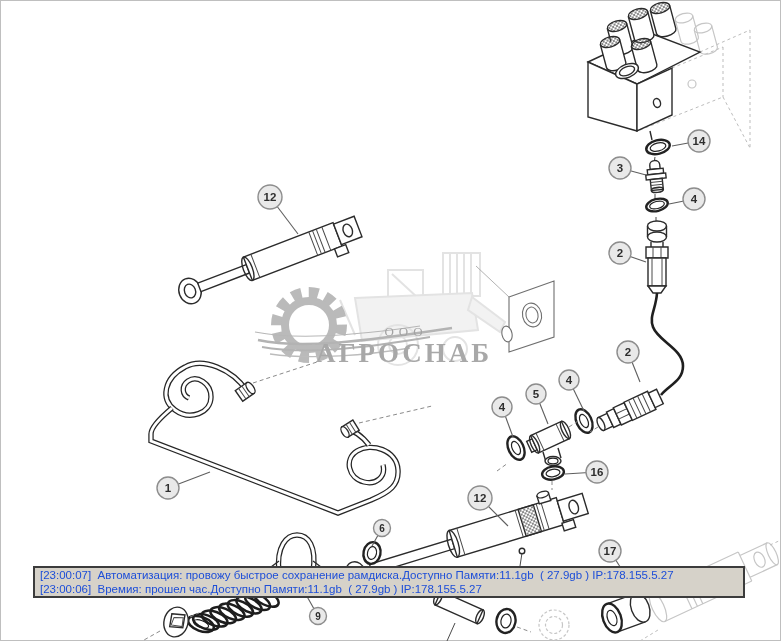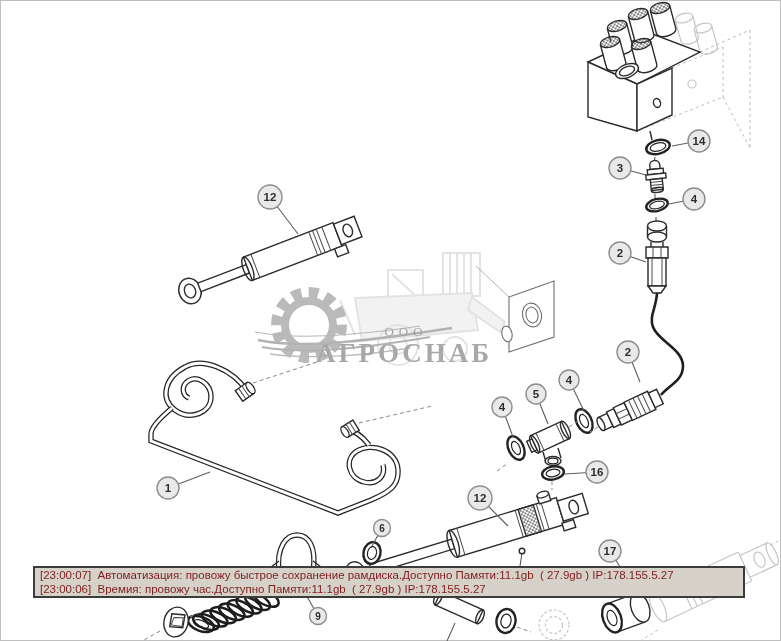--- a/index.html
+++ b/index.html
@@ -30,21 +30,21 @@
 
   
   .wm-small{font-family:"Liberation Serif",serif;font-size:13px;letter-spacing:5px;
             fill:#a2a2a2;text-anchor:middle;}
   .wm-big{font-family:"Liberation Serif",serif;font-size:27px;font-weight:bold;letter-spacing:3px;
           fill:#a8a8a8;text-anchor:middle;}
 
   
   #statusbar{position:absolute;left:33px;top:566px;width:712px;height:32px;z-index:5;
              background:#d6d2c9;border:2px solid #3c3c3c;box-sizing:border-box;
-             padding:1px 0 0 5px;color:#7f1d1d;}
+             padding:1px 0 0 5px;color:#1d4ed8;}
   .sline{white-space:pre;font-size:11.5px;line-height:13.5px;font-family:"Liberation Sans",sans-serif;}
 </style>
 </head>
 <body>
 
 <div id="stage">
 
 <svg id="art" width="781" height="641" viewBox="0 0 781 641" xmlns="http://www.w3.org/2000/svg">
   <defs>
     <pattern id="xh" width="4" height="4" patternUnits="userSpaceOnUse">
@@ -365,16 +365,16 @@
         <circle cx="610" cy="551" r="11" class="balloon"></circle>
         <text x="610" y="555" class="balloon-num" font-size="11.5">17</text>
         <line x1="318" y1="616" x2="300" y2="584" class="leader"></line>
         <circle cx="318" cy="616" r="8.5" class="balloon"></circle>
         <text x="318" y="619.5" class="balloon-num" font-size="10">9</text>
       </g>
 </svg>
 
 <div id="statusbar">
   <div class="sline">[23:00:07]  Автоматизация: провожу быстрое сохранение рамдиска.Доступно Памяти:11.1gb  ( 27.9gb ) IP:178.155.5.27</div>
-  <div class="sline">[23:00:06]  Времия: провожу час.Доступно Памяти:11.1gb  ( 27.9gb ) IP:178.155.5.27</div>
+  <div class="sline">[23:00:06]  Времия: прошел час.Доступно Памяти:11.1gb  ( 27.9gb ) IP:178.155.5.27</div>
 </div>
 
 </div>
 
 </body></html>

